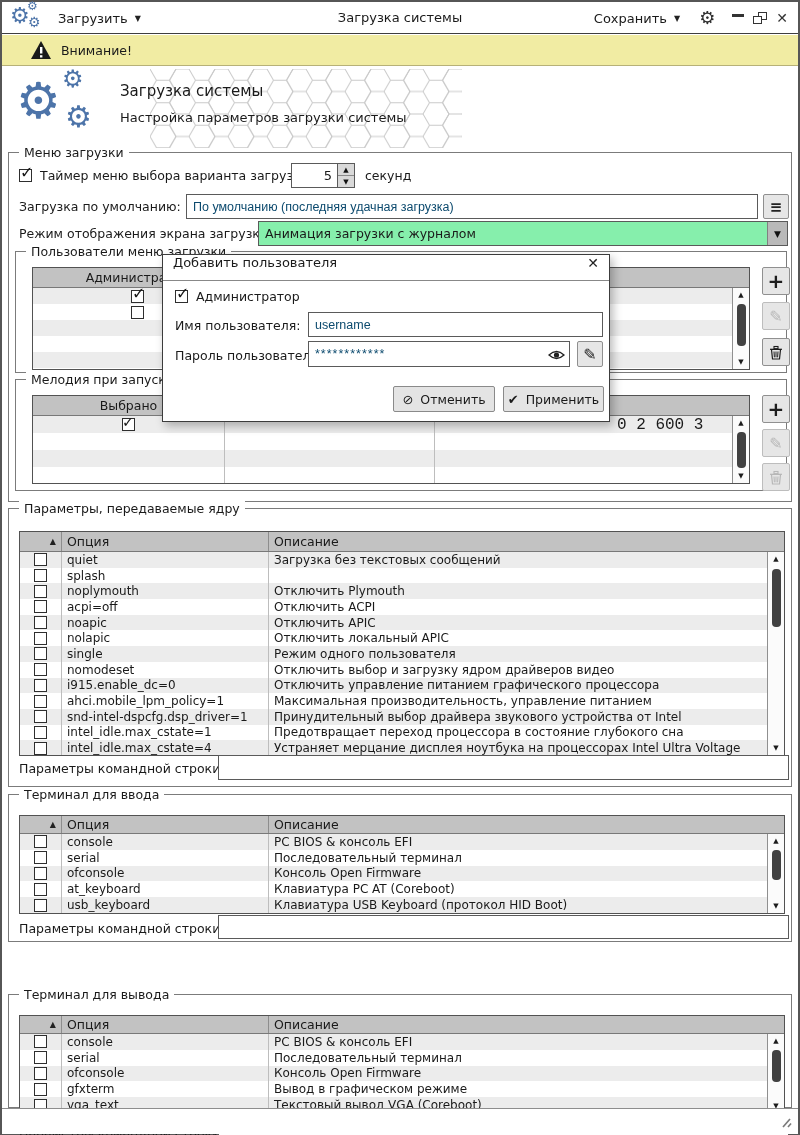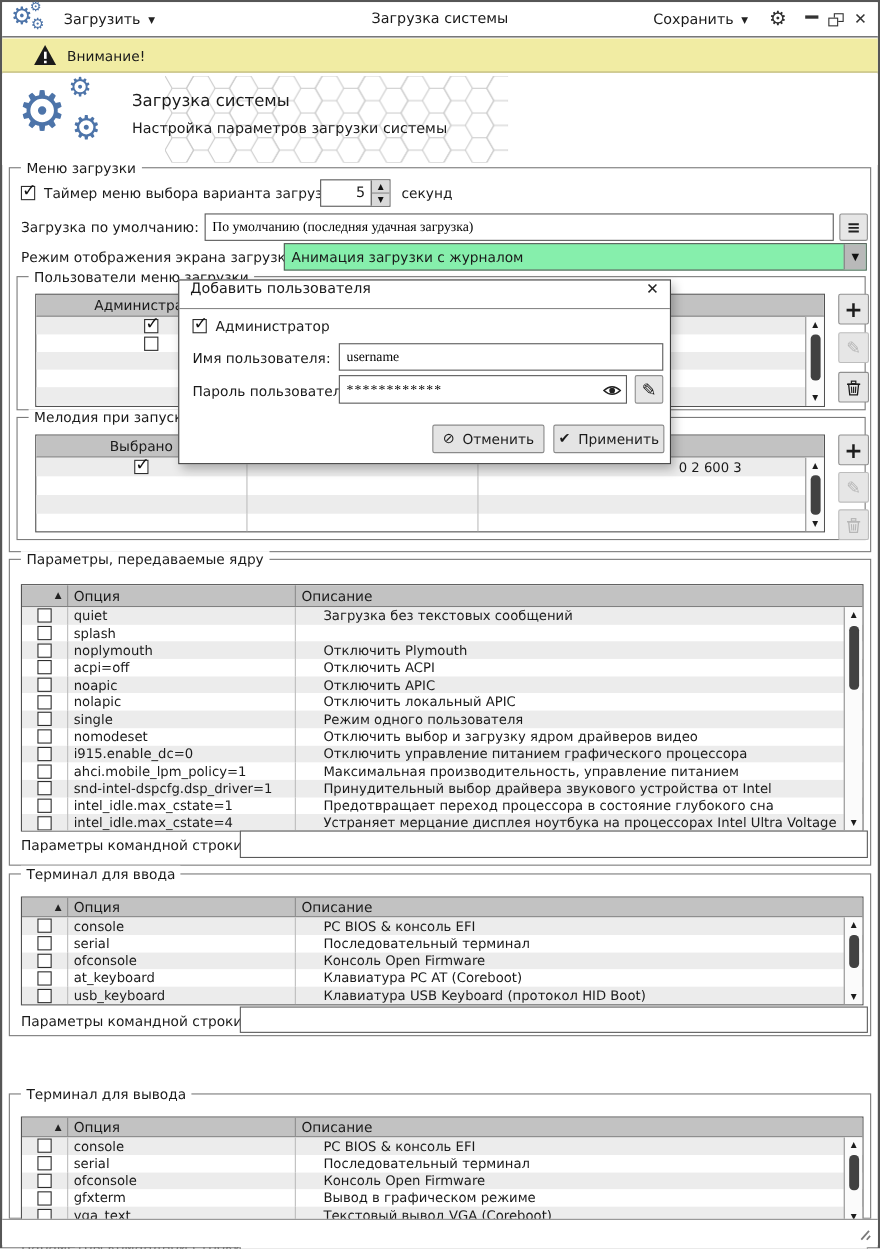--- a/index.html
+++ b/index.html
@@ -43,22 +43,22 @@
   .logo-big .g3 { position:absolute; left:49px; top:26px; font-size:30px; line-height:32px; color:#4d74a9; }
   .banner-title { position:absolute; left:118px; top:15px; font-size:15px; }
   .banner-sub   { position:absolute; left:118px; top:43px; font-size:13px; }
 
   
   .groupbox { position:absolute; border:1px solid #7b7b7b; background:transparent; }
   .legend { position:absolute; top:-8px; left:10px; background:#fff; padding:0 5px; font-size:12.5px; }
   .label { position:absolute; font-size:12.5px; white-space:nowrap; }
 
   
-  .tinput { position:absolute; border:1px solid #5a5a5a; background:#fff; font-family:Liberation Serif, serif;
-            font-size:12.5px; padding:0 6px; color:#000000; }
+  .tinput { position:absolute; border:1px solid #5a5a5a; background:#fff; font-family:Liberation Sans, sans-serif;
+            font-size:12.5px; padding:0 6px; color:#0c4a6e; }
   .combo { position:absolute; border:1px solid #5a5a5a; background:#86efac; display:flex; align-items:center; }
   .combo .cv { flex:1; padding:0 6px; font-size:12.5px; }
   .combo .ca { width:20px; align-self:stretch; background:#b9b9b9; border-left:1px solid #808080;
                display:flex; align-items:center; justify-content:center; font-size:9px; color:#111; }
   .sq-btn { position:absolute; border:1px solid #8f8f8f; background:#e6e6e6; display:flex;
             align-items:center; justify-content:center; border-radius:2px; }
   .burger { font-size:15px; font-weight:bold; color:#222; }
 
   .spin { position:absolute; border:1px solid #5a5a5a; background:#fff; display:flex; }
   .spin .sv { flex:1; text-align:right; padding-right:5px; font-size:13px; line-height:23px; }
@@ -81,36 +81,36 @@
   .trow { display:flex; align-items:center; }
   .trow:nth-child(odd) { background:#ececec; }
   .tc { overflow:hidden; white-space:nowrap; }
   .trow .tc { border-right:1px solid #bdbdbd; height:100%; display:flex; align-items:center; padding:0 5px; }
   .c-check { justify-content:center; }
   .sort-ic { margin-left:auto; font-size:8px; color:#222; }
 
   
   .opt-table .c-check { width:42px; flex:none; }
   .opt-table .c-opt { width:207px; flex:none; }
-  .opt-table .c-desc { flex:1; border-right:none !important;margin-left:20px; }
+  .opt-table .c-desc { flex:1; border-right:none !important; }
   .opt-table .trow { height:15.7px; font-size:12px; }
   .term-table .trow { height:15.8px; }
 
   
   .users-table .c-check { width:210px; flex:none; }
   .users-table .c-opt { flex:1; border-right:none !important; }
   .users-table .trow { height:16px; }
   .users-table .thead .tc.h1 { width:210px; flex:none; justify-content:center; }
   .users-table .thead .tc.h2 { flex:1; border-right:none; }
 
   
   .melody-table .c-check { width:192px; flex:none; }
   .melody-table .c-opt { width:210px; flex:none; }
   .melody-table .c-desc { flex:1; border-right:none !important; padding-left:182px !important; }
-  .melody-table .trow { height:17px; font-size:12px; }
+  .melody-table .trow { height:17px; font-size:16px;font-family:Liberation Mono, monospace; }
   .melody-table .thead .tc.h1 { width:192px; flex:none; justify-content:center; }
   .melody-table .thead .tc.h2 { width:210px; flex:none; }
   .melody-table .thead .tc.h3 { flex:1; border-right:none; }
 
   
   .vscroll { position:absolute; top:20px; right:0; bottom:0; width:17px; border-left:1px solid #8f8f8f;
              background:#fbfbfb; }
   .vs-up, .vs-dn { position:absolute; left:0; right:0; height:14px; display:flex; align-items:center;
                    justify-content:center; font-size:7px; color:#1c1c1c; }
   .vs-up { top:0; } .vs-dn { bottom:0; }

